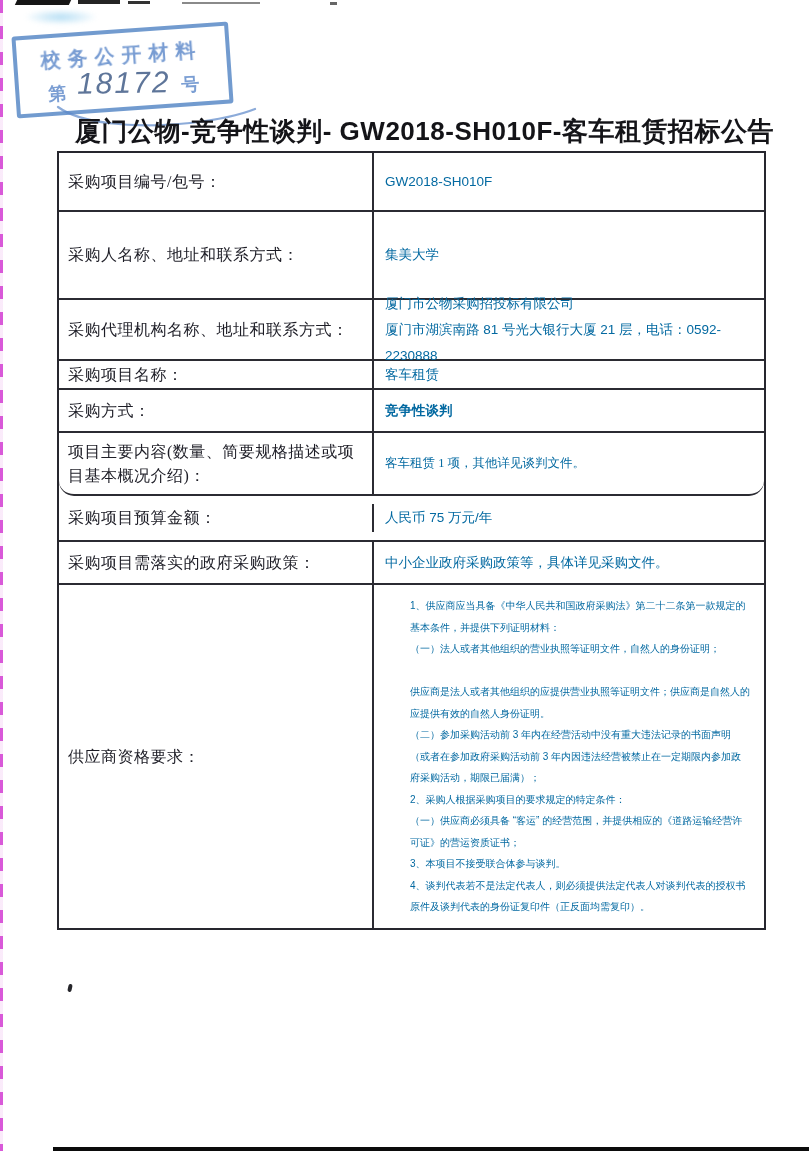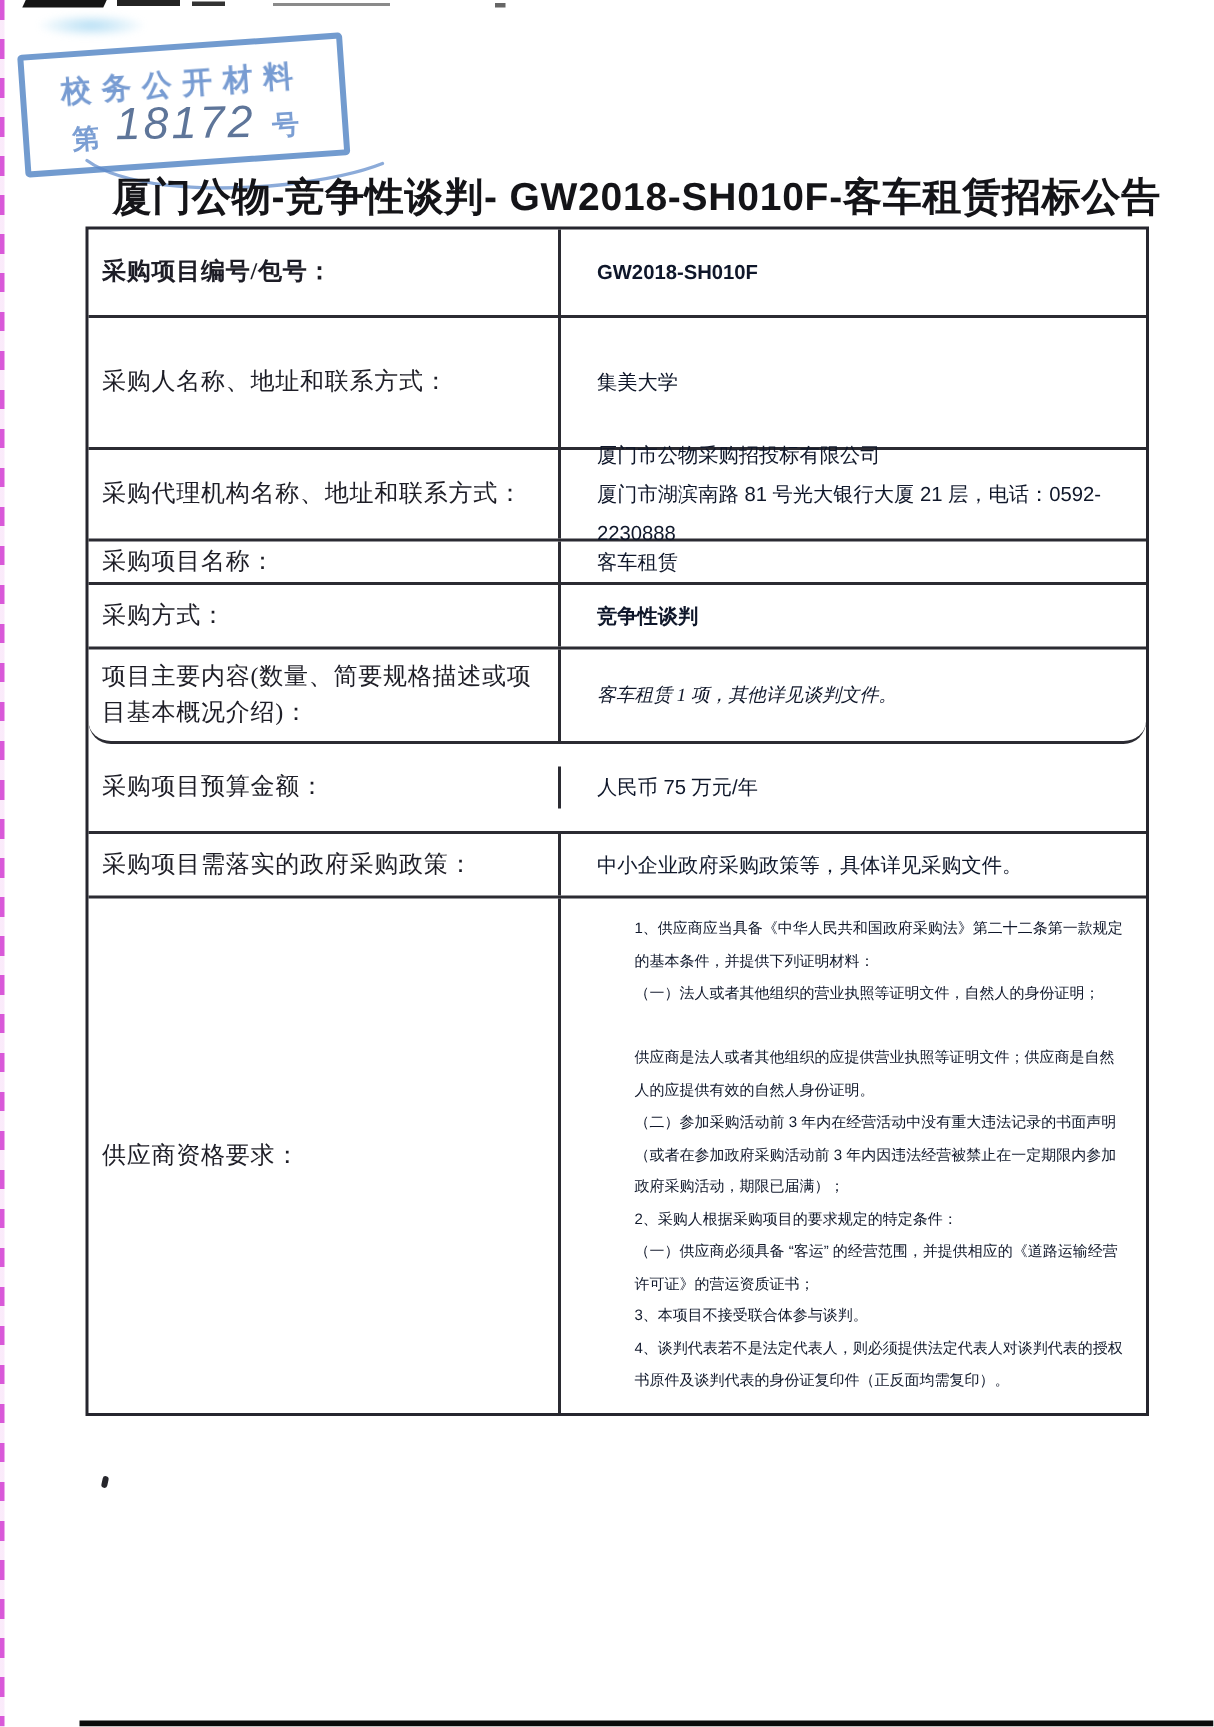--- a/index.html
+++ b/index.html
@@ -43,27 +43,27 @@
   
   .tbl{position:absolute;left:57px;top:151px;width:709px;box-sizing:border-box;
     border:2px solid #26262e;background:#fff;}
   .row{display:flex;box-sizing:border-box;border-bottom:2px solid #2b2b32;}
   .row:last-child{border-bottom:none;}
   .cell-l{width:315px;box-sizing:border-box;border-right:2px solid #2b2b32;
     display:flex;align-items:center;padding:2px 8px 2px 9px;
     font-family:"Liberation Serif","DejaVu Serif",serif;font-size:16px;
     letter-spacing:.5px;color:#1d1d26;line-height:24px;}
   .cell-r{flex:1;box-sizing:border-box;display:flex;flex-direction:column;
-    justify-content:center;padding:2px 14px 2px 24px;font-size:13.5px;color:#0f172a;}
-  .r1{height:59px;font-weight:bold;} .r2{height:88px;} .r3{height:61px;} .r4{height:29px;}
-  .r5{height:43px;} .r6{height:63px;border-radius:15px;} .r7{height:60px;align-items:center;} .r8{height:43px;}
+    justify-content:center;padding:2px 14px 2px 11px;font-size:13.5px;color:#0369a1;}
+  .r1{height:59px;} .r2{height:88px;} .r3{height:61px;} .r4{height:29px;}
+  .r5{height:43px;} .r6{height:63px;border-radius:15px;} .r7{height:46px;align-items:center;} .r8{height:43px;}
   .r9{height:343px;}
   .vline{line-height:26px;}
   .bold-val{font-weight:bold;}
-  .serif-sm{font-family:"Liberation Serif","DejaVu Serif",serif;font-size:12.5px;font-style:italic;}
+  .serif-sm{font-family:"Liberation Serif","DejaVu Serif",serif;font-size:12.5px;}
   .qual{justify-content:flex-start;padding-top:10px;font-size:10px;margin-left:25px;}
   .qual p{margin:0;line-height:21.5px;min-height:21.5px;}
 </style>
 </head>
 <body>
 
 <div class="edge-left"></div>
 <div class="tm tm1"></div>
 <div class="tm tm2"></div>
 <div class="tm tm3"></div>

